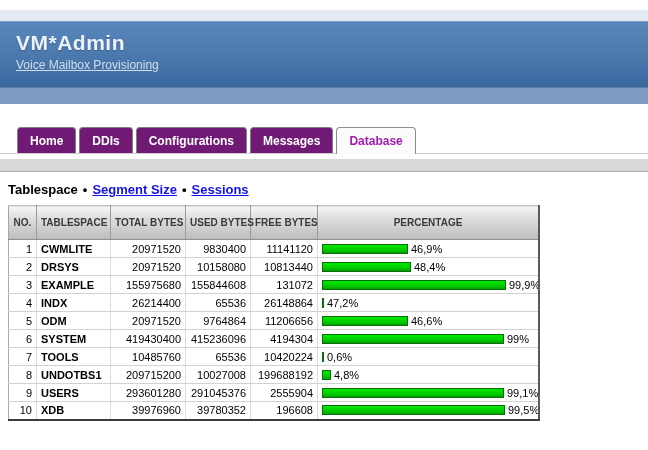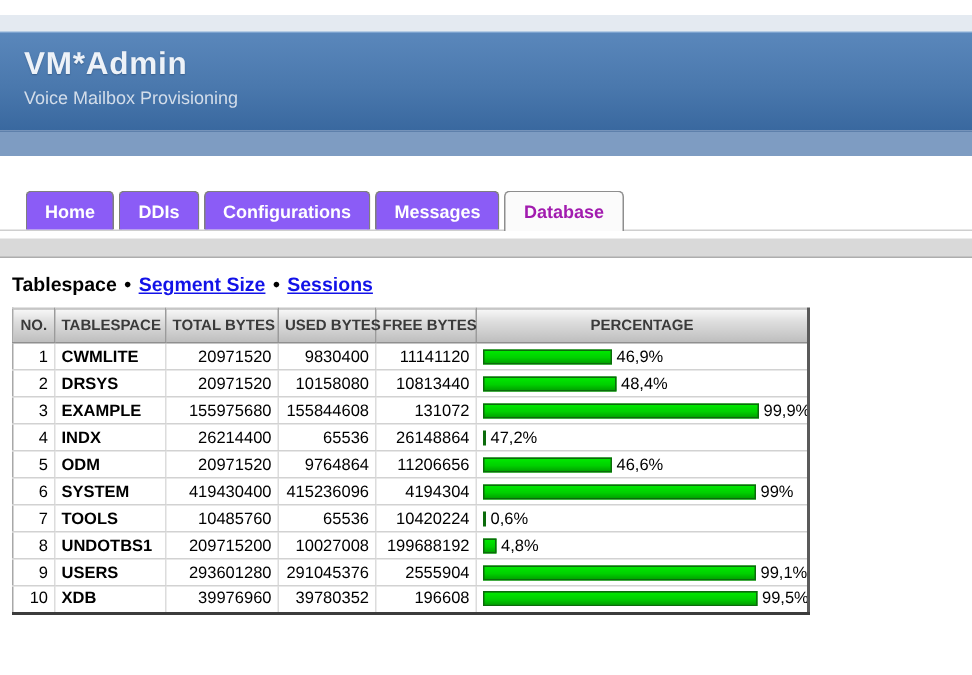--- a/index.html
+++ b/index.html
@@ -19,34 +19,34 @@
     border-top: 1px solid #7da3cf;
     background: linear-gradient(#5a87bb, #4a78ad 55%, #39689f);
     padding: 9px 0 0 16px;
   }
   .app-title {
     font-size: 21px; font-weight: bold; color: #edf2f8;
     letter-spacing: 0.5px; line-height: 24px;
     text-shadow: 0 1px 1px rgba(20,40,70,.35);
   }
   .app-subtitle {
-    font-size: 12px; color: #d3ddea; margin-top: 3px;
+    font-size: 12px; color: #d3ddea; margin-top: 3px; text-decoration: underline;
   }
   .strip2 {
     height: 17px; background: #7e9cc2; border-top: 1px solid #5e80ab;
   }
 
   
   .tabrow {
     margin-top: 24px; padding-left: 17px; height: 26px;
     display: flex; align-items: flex-end;
     border-bottom: 1px solid #cfcfcf;
   }
   .tab {
-    background: #8b5cf6; color: #ffffff;
+    background: #701a75; color: #ffffff;
     font-size: 12px; font-weight: bold;
     padding: 6px 12px 5px 12px;
     border: 1px solid #7f7f7f; border-bottom: none;
     border-radius: 4px 4px 0 0;
     margin-right: 3px; cursor: pointer; white-space: nowrap;
   }
   .tab.active {
     background: #fbfbfb; color: #a21caf;
     border-color: #8e8e8e;
     margin-bottom: -1px; padding-bottom: 6px;
@@ -73,21 +73,21 @@
     border-top: 1px solid #c6c6c6;
     border-left: 1px solid #a8a8a8;
     border-right: 2px solid #5a5a5a;
     border-bottom: 2px solid #3c3c3c;
     font-size: 11px;
     table-layout: fixed;
   }
   .tbl th {
     background: linear-gradient(#f7f7f7, #dedede 35%, #bdbdbd);
     color: #3a3a3a; font-size: 10px; font-weight: bold;
-    height: 23px; padding: 0 4px;
+    height: 34px; padding: 0 4px;
     border-right: 1px solid #9b9b9b;
     border-bottom: 1px solid #8f8f8f;
     text-align: center; white-space: nowrap;
   }
   .tbl th:last-child { border-right: none; }
   .tbl td {
     height: 18px; padding: 0 4px;
     border-right: 1px solid #dcdcdc;
     border-bottom: 1px solid #d2d2d2;
     color: #000000; background: #ffffff; white-space: nowrap;

